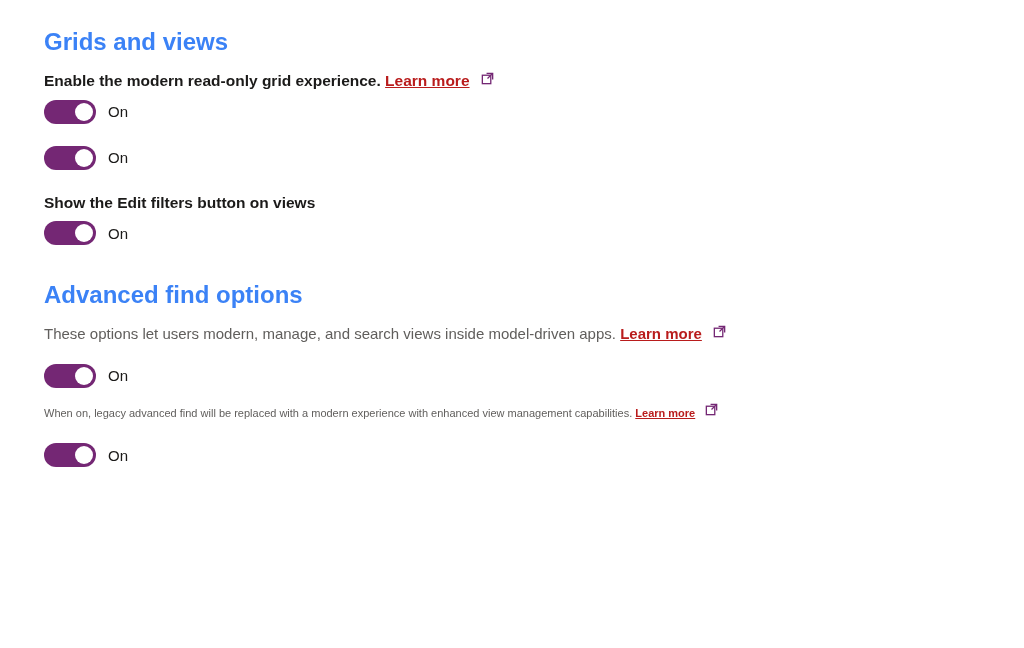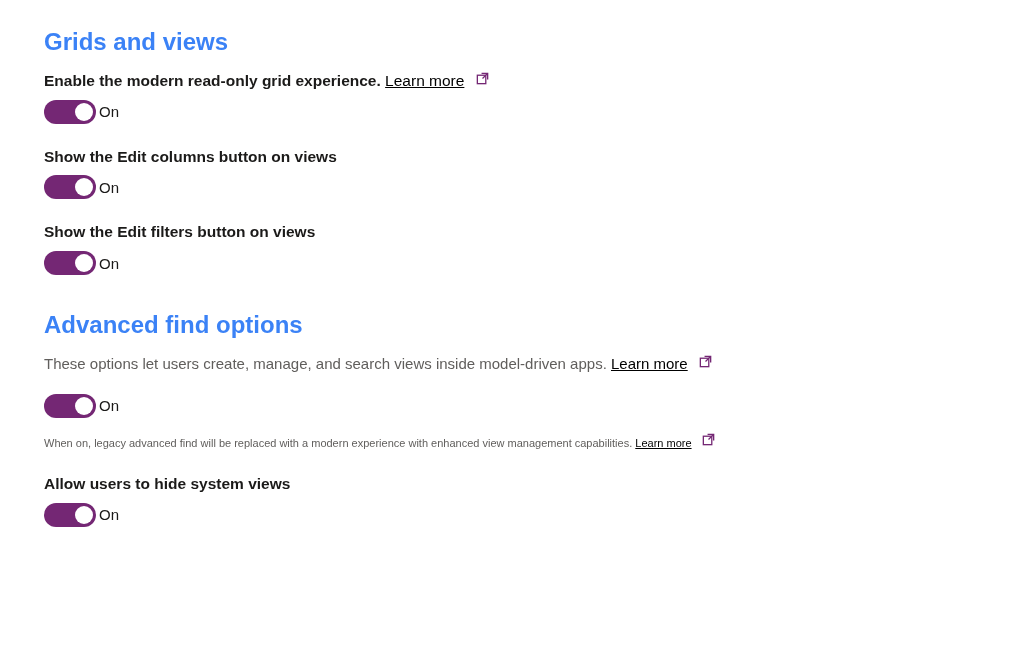--- a/index.html
+++ b/index.html
@@ -44,40 +44,40 @@
       margin-top: 44px;
     }
     .setting-help {
       font-size: 11px;
       color: #605e5c;
       line-height: 1.5;
       margin-top: 14px;
       margin-bottom: 14px;
     }
     .learn-more {
-      color: #000000;
+      color: #b91c1c;
       text-decoration: underline;
-      font-weight: 400;
+      font-weight: 700;
       cursor: pointer;
       white-space: nowrap;
     }
     .ext-icon {
       display: inline-block;
       vertical-align: 0px;
       margin-left: 6px;
     }
     .ext-icon svg {
       width: 15px;
       height: 15px;
       display: block;
     }
     .toggle-row {
       display: flex;
       align-items: center;
-      gap: 3px;
+      gap: 12px;
     }
     .toggle {
       position: relative;
       width: 52px;
       height: 24px;
       background: #742774;
       border-radius: 12px;
       cursor: pointer;
     }
     .toggle .knob {
@@ -114,21 +114,20 @@
     </div>
     <div class="toggle-row">
       <div class="toggle">
           <div class="knob"></div>
         </div>
       <span class="toggle-state">On</span>
     </div>
   </div>
 
   <div class="setting">
-    <div class="setting-label">Show the Edit columns button on views</div>
     <div class="toggle-row">
       <div class="toggle">
           <div class="knob"></div>
         </div>
       <span class="toggle-state">On</span>
     </div>
   </div>
 
   <div class="setting">
     <div class="setting-label">Show the Edit filters button on views</div>
@@ -137,21 +136,21 @@
           <div class="knob"></div>
         </div>
       <span class="toggle-state">On</span>
     </div>
   </div>
 </div>
 
 <div class="section">
   <h2 class="section-title">Advanced find options</h2>
   <p class="section-desc">
-    <span>These options let users create, manage, and search views inside model-driven apps.</span>
+    <span>These options let users modern, manage, and search views inside model-driven apps.</span>
     <a class="learn-more">Learn more</a>
     <span class="ext-icon">
       <svg viewBox="0 0 16 16" fill="none" stroke="#742774" stroke-width="1.4">
         <rect x="2.5" y="4.5" width="9" height="9"></rect>
         <path d="M7 2.5h6.5V9"></path>
         <path d="M13.5 2.5L8 8"></path>
       </svg>
     </span>
   </p>
 
@@ -169,21 +168,20 @@
         <svg viewBox="0 0 16 16" fill="none" stroke="#742774" stroke-width="1.4">
           <rect x="2.5" y="4.5" width="9" height="9"></rect>
           <path d="M7 2.5h6.5V9"></path>
           <path d="M13.5 2.5L8 8"></path>
         </svg>
       </span>
     </p>
   </div>
 
   <div class="setting">
-    <div class="setting-label">Allow users to hide system views</div>
     <div class="toggle-row">
       <div class="toggle">
           <div class="knob"></div>
         </div>
       <span class="toggle-state">On</span>
     </div>
   </div>
 </div>
 
 </body></html>

